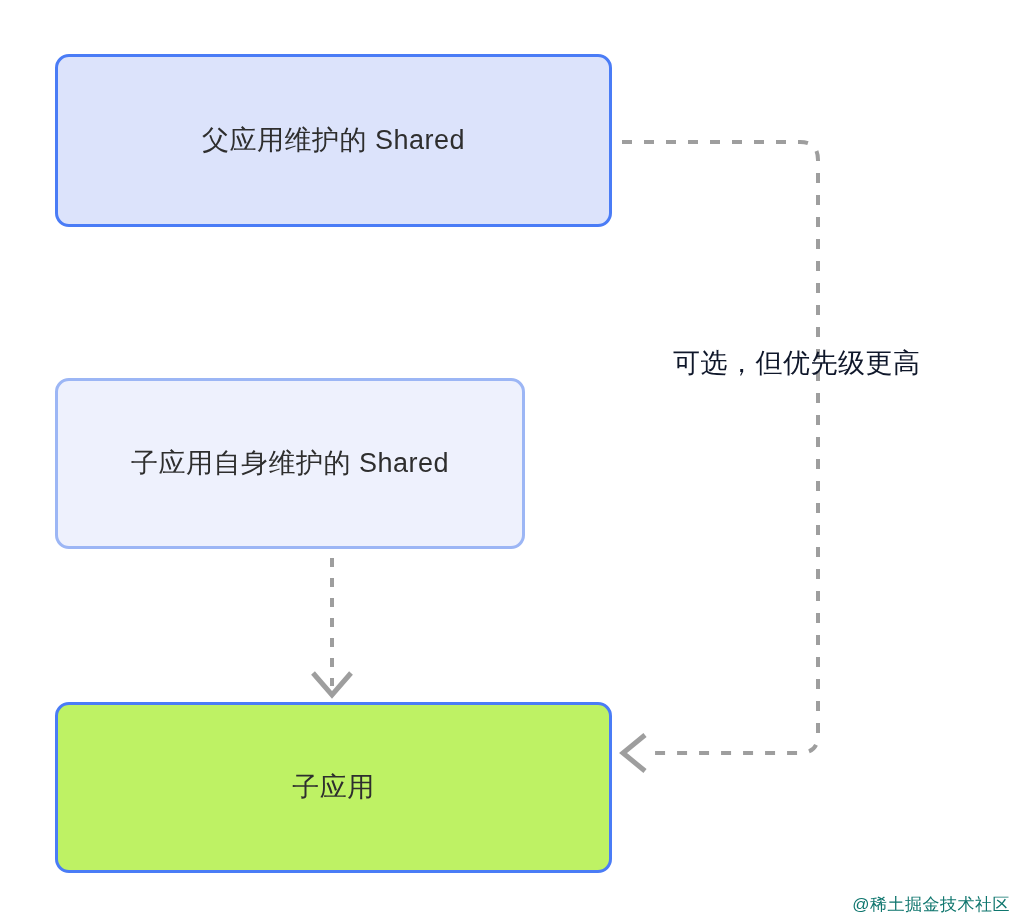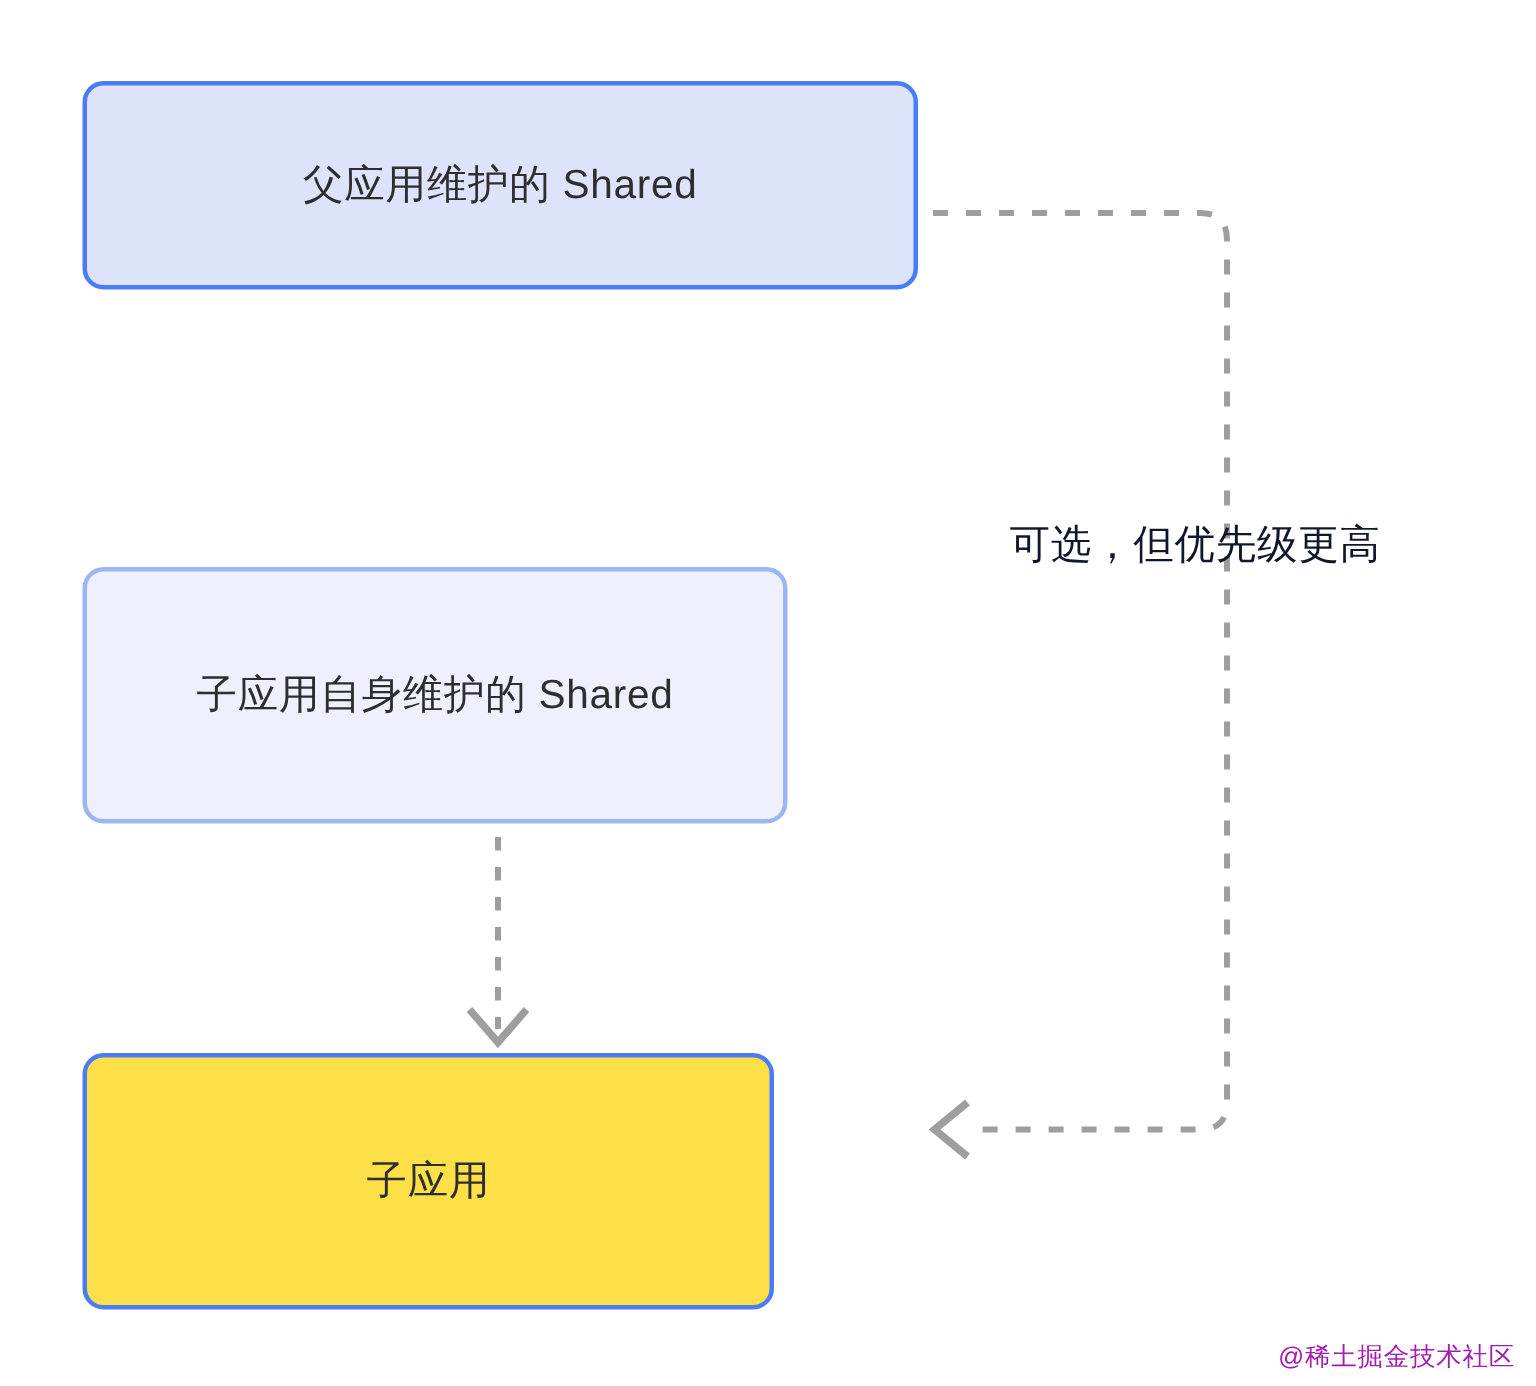--- a/index.html
+++ b/index.html
@@ -43,42 +43,42 @@
     font-weight: 400;
     color: #2e2e2e;
     white-space: nowrap;
   }
 
   
   #node-parent-shared {
     left: 55px;
     top: 54px;
     width: 557px;
-    height: 139px;
+    height: 173px;
     background: #dce3fb;
     border: 3px solid #4a7cf6;
   }
 
   
   #node-child-shared {
     left: 55px;
     top: 378px;
     width: 470px;
     height: 171px;
     background: #eef1fd;
     border: 3px solid #9cb6f5;
   }
 
   
   #node-child-app {
     left: 55px;
     top: 702px;
-    width: 461px;
+    width: 557px;
     height: 171px;
-    background: #fde047;
+    background: #bef264;
     border: 3px solid #4a7cf6;
   }
 
   
   #edge-label-optional {
     position: absolute;
     left: 673px;
     top: 345px;
     font-size: 27px;
     color: #0f172a;
@@ -95,21 +95,21 @@
     height: 924px;
     pointer-events: none;
   }
 
   
   #watermark {
     position: absolute;
     right: 14px;
     bottom: 8px;
     font-size: 17px;
-    color: #a21caf;
+    color: #0f766e;
     letter-spacing: 0.5px;
     white-space: nowrap;
   }
 </style>
 </head>
 <body>
 
 <div id="stage">
 
   <svg id="connectors" viewBox="0 0 1024 924" width="1024" height="924" xmlns="http://www.w3.org/2000/svg">

